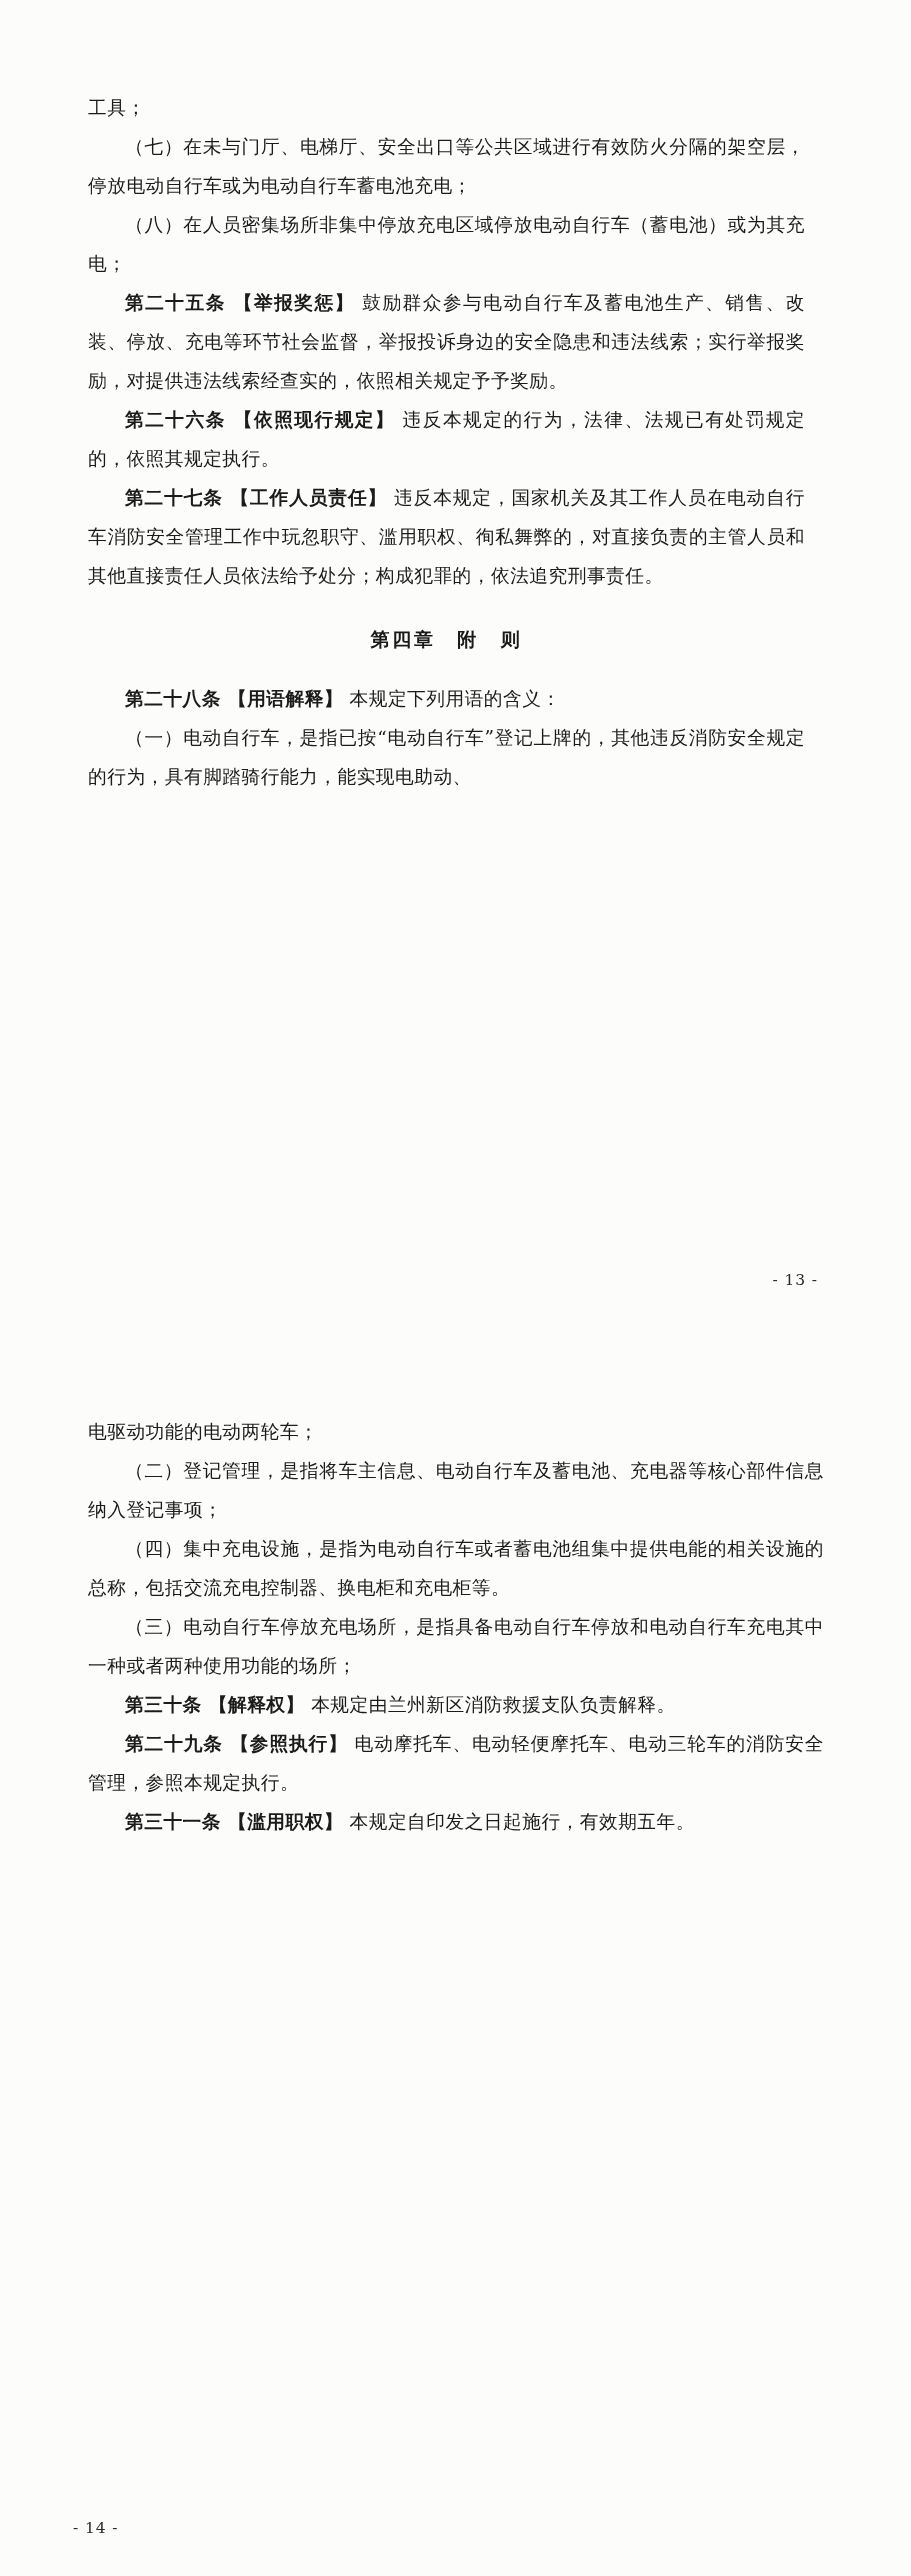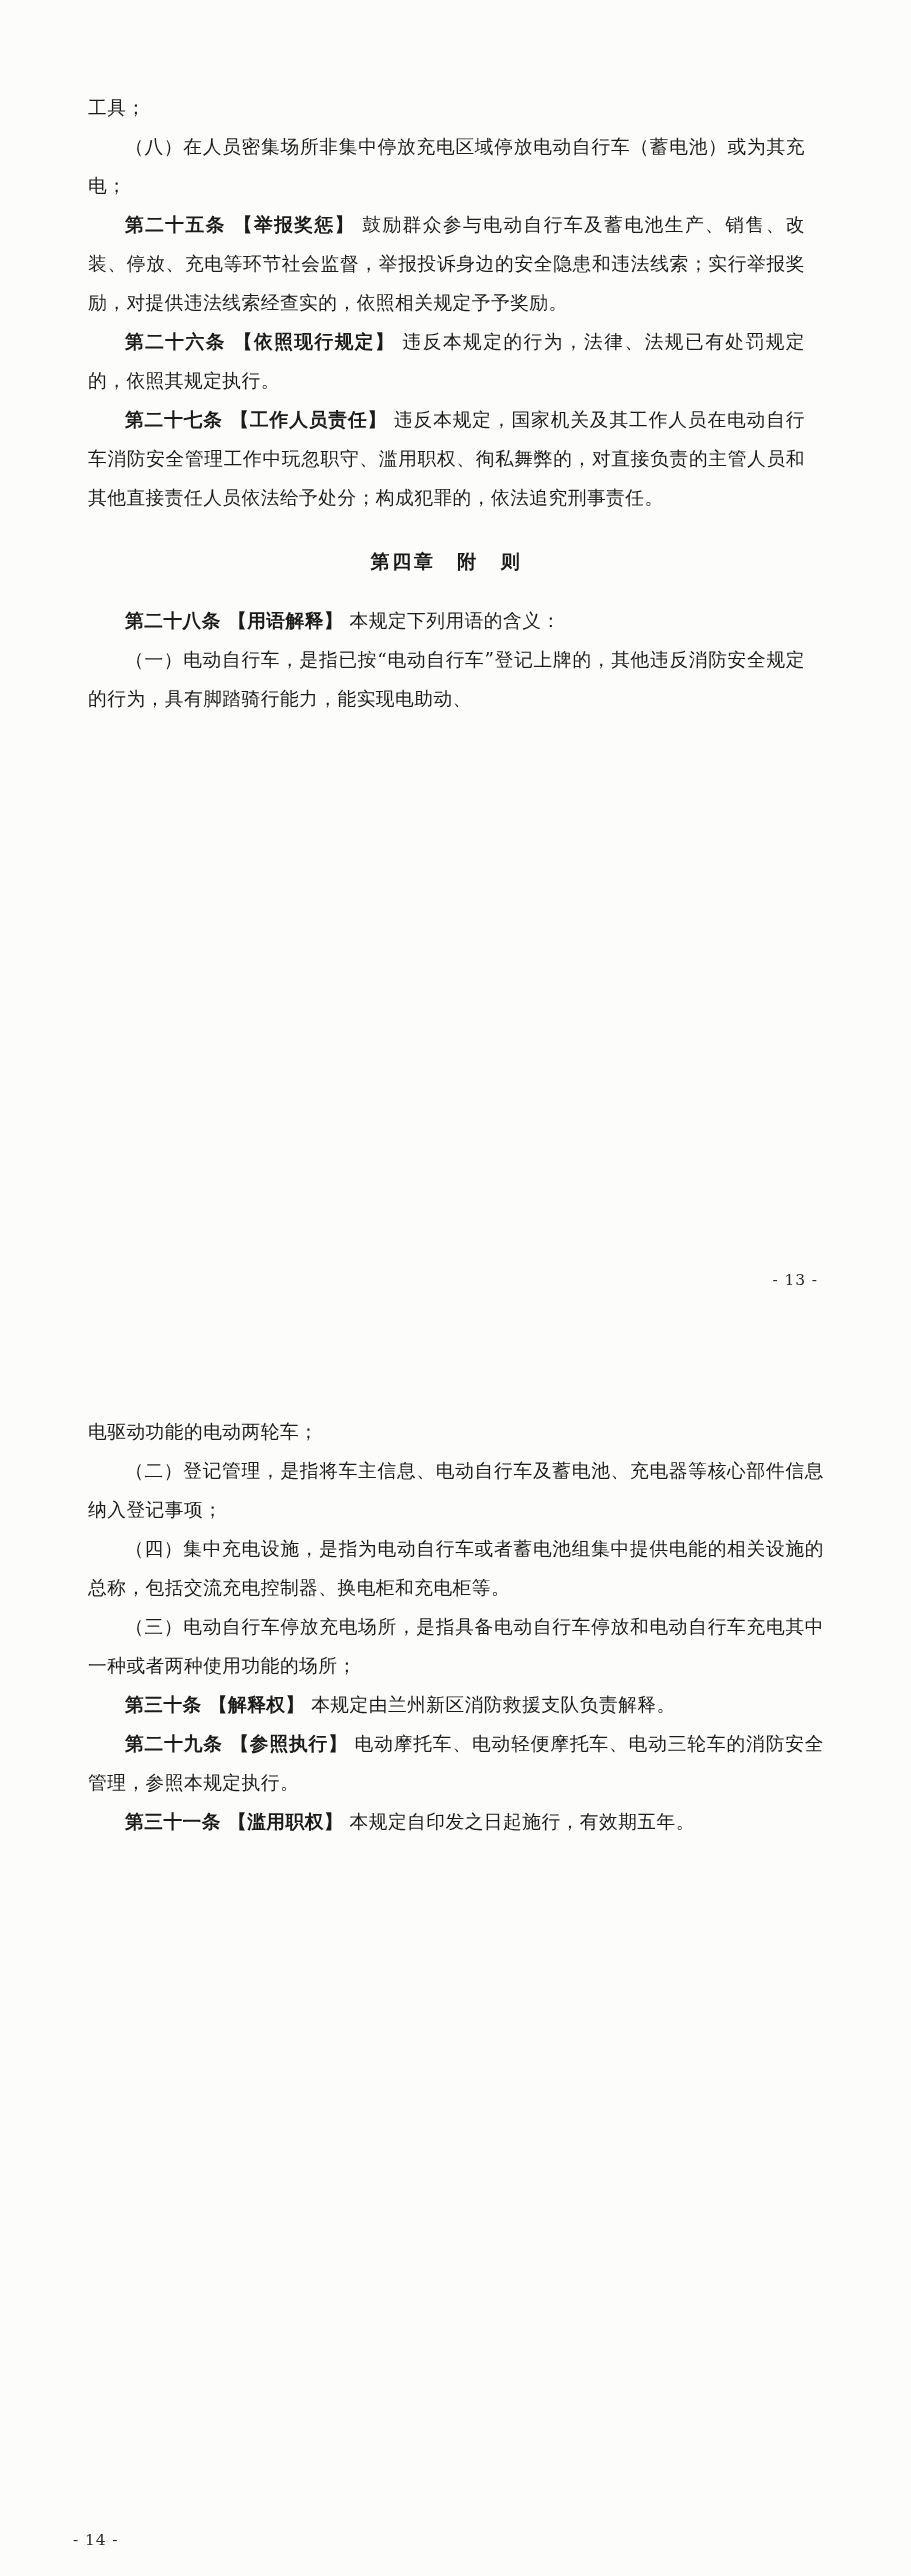--- a/index.html
+++ b/index.html
@@ -59,32 +59,33 @@
     font-size: 15.5px;
     letter-spacing: 0.9px;
     color: #2a2a2a;
   }
   .page-num-right {
     right: 94px;
     bottom: 35px;
   }
   .page-num-left {
     left: 73px;
-    bottom: 27px;
+    bottom: 39px;
   }
 </style>
 </head>
 <body>
 
 <div class="doc">
 
   <section class="page page-1">
 
     <p class="line">工具；</p>
 
+    <p class="line indent">（七）在未与门厅、电梯厅、安全出口等公共区域进行有效防火分隔的架空层，停放电动自行车或为电动自行车蓄电池充电；</p>
 
     <p class="line indent">（八）在人员密集场所非集中停放充电区域停放电动自行车（蓄电池）或为其充电；</p>
 
 
     <p class="line indent"><span class="bold-term">第二十五条 【举报奖惩】</span><span> 鼓励群众参与电动自行车及蓄电池生产、销售、改装、停放、充电等环节社会监督，举报投诉身边的安全隐患和违法线索；实行举报奖励，对提供违法线索经查实的，依照相关规定予予奖励。</span></p>
 
     <p class="line indent"><span class="bold-term">第二十六条 【依照现行规定】</span><span> 违反本规定的行为，法律、法规已有处罚规定的，依照其规定执行。</span></p>
 
     <p class="line indent"><span class="bold-term">第二十七条 【工作人员责任】</span><span> 违反本规定，国家机关及其工作人员在电动自行车消防安全管理工作中玩忽职守、滥用职权、徇私舞弊的，对直接负责的主管人员和其他直接责任人员依法给予处分；构成犯罪的，依法追究刑事责任。</span></p>
 

